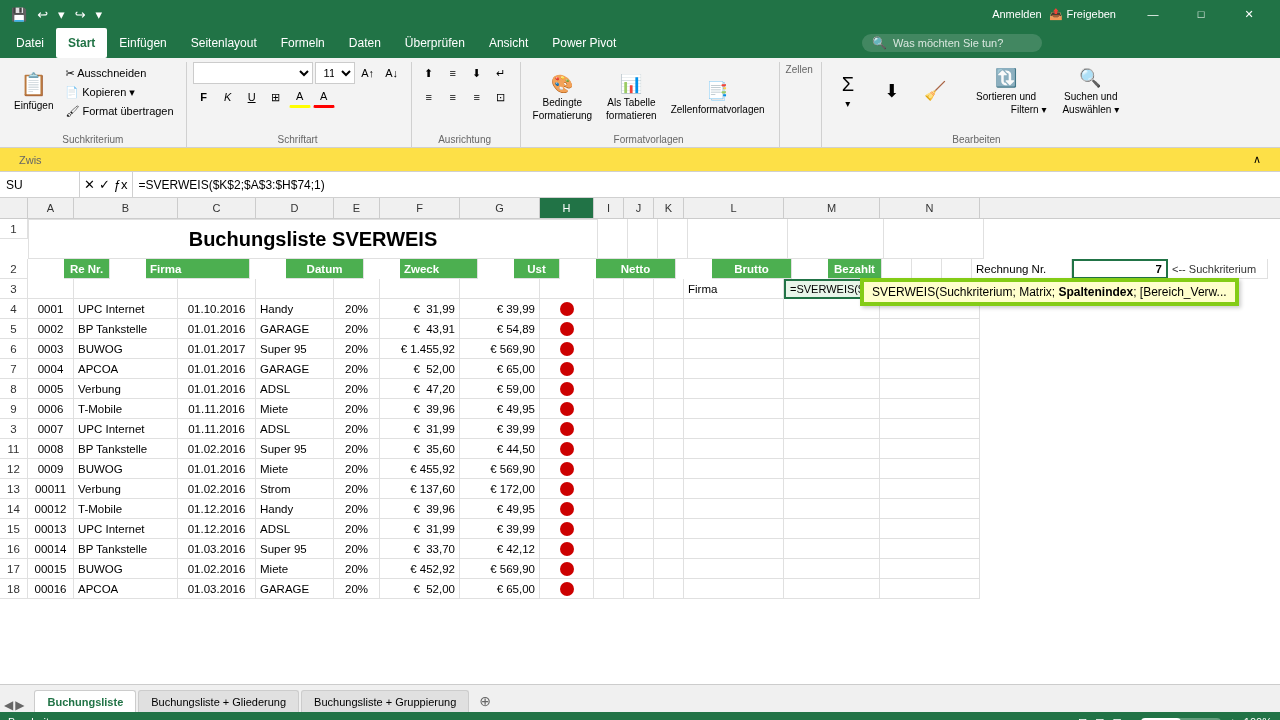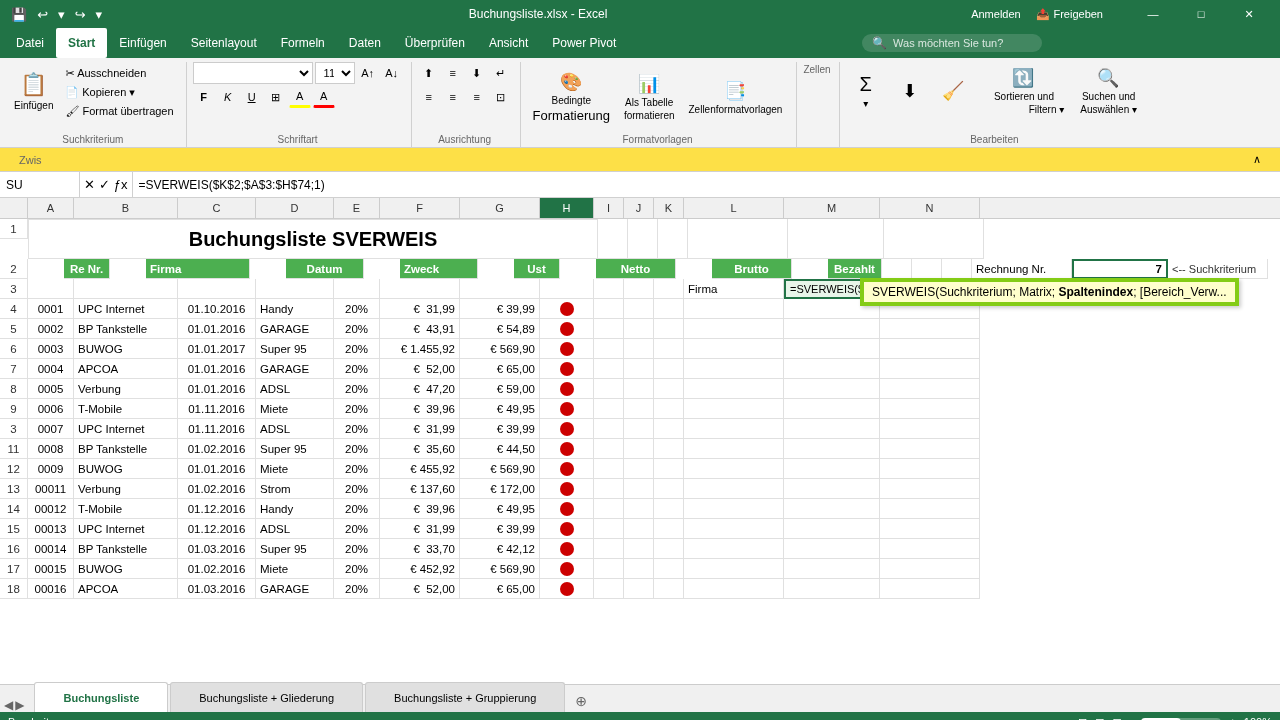--- a/index.html
+++ b/index.html
@@ -276,28 +276,28 @@
     #sheet-tabs {
       height: 28px;
       background: #f0f0f0;
       border-top: 1px solid #ccc;
       display: flex;
       align-items: flex-end;
       padding-left: 4px;
       gap: 2px;
     }
     .sheet-tab {
-      padding: 4px 28px;
+      padding: 4px 12px;
       border: 1px solid #ccc;
       border-bottom: none;
       border-radius: 3px 3px 0 0;
       cursor: pointer;
       font-size: 11px;
       background: #e0e0e0;
-      height: 30px;
+      height: 22px;
       display: flex;
       align-items: center;
     }
     .sheet-tab.active {
       background: white;
       border-color: #ccc;
       font-weight: bold;
       color: #217346;
     }
     .tab-add {
@@ -363,23 +363,22 @@
 <body>
 
 <div id="titlebar">
   <div class="left-icons">
     <span>💾</span>
     <span>↩</span>
     <span>▾</span>
     <span>↪</span>
     <span>▾</span>
   </div>
-  <div class="title">Buchungsliste.xlsx - Excel</div>
   <div class="controls">
-    <div style="display:flex;align-items:center;gap:16px;margin-right:25px;">
+    <div style="display:flex;align-items:center;gap:8px;margin-right:12px;">
       <span style="font-size:11px;color:white;">Anmelden</span>
       <span style="font-size:11px;color:white;">📤 Freigeben</span>
     </div>
     <button class="win-btn">—</button>
     <button class="win-btn">□</button>
     <button class="win-btn close">✕</button>
   </div>
 </div>
 
 <div id="menubar">
@@ -459,21 +458,21 @@
       </div>
       <div class="ribbon-group-label">Ausrichtung</div>
     </div>
 
 
     <div class="ribbon-group">
       <div class="ribbon-group-content" style="align-items:center;">
         <button class="ribbon-btn">
           <span style="font-size:18px;">🎨</span>
           <span style="font-size:10px;">Bedingte</span>
-          <span style="font-size:13px;">Formatierung</span>
+          <span style="font-size:10px;">Formatierung</span>
         </button>
         <button class="ribbon-btn">
           <span style="font-size:18px;">📊</span>
           <span style="font-size:10px;">Als Tabelle</span>
           <span style="font-size:10px;">formatieren</span>
         </button>
         <button class="ribbon-btn">
           <span style="font-size:18px;">📑</span>
           <span style="font-size:10px;">Zellenformatvorlagen</span>
         </button>

